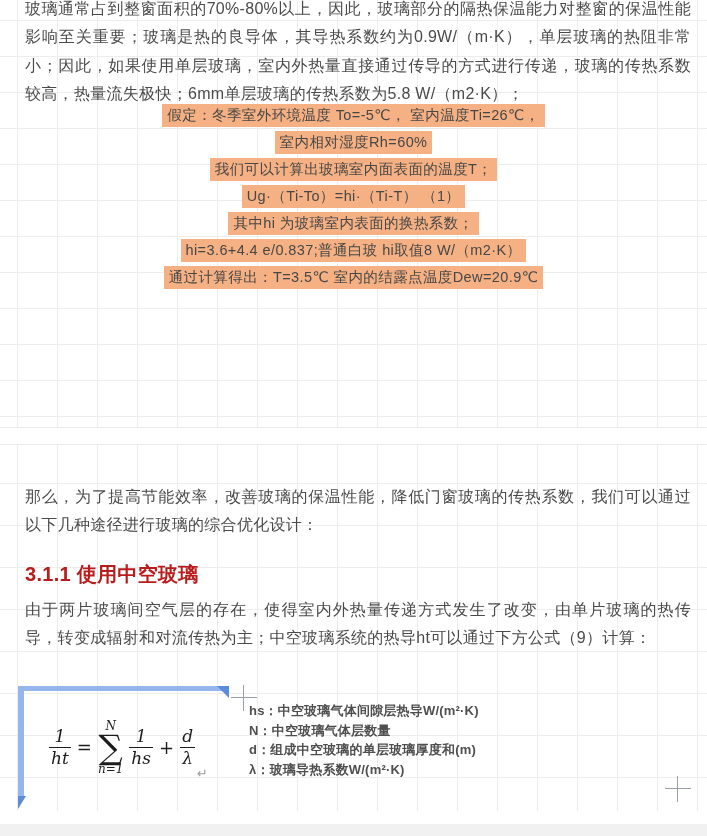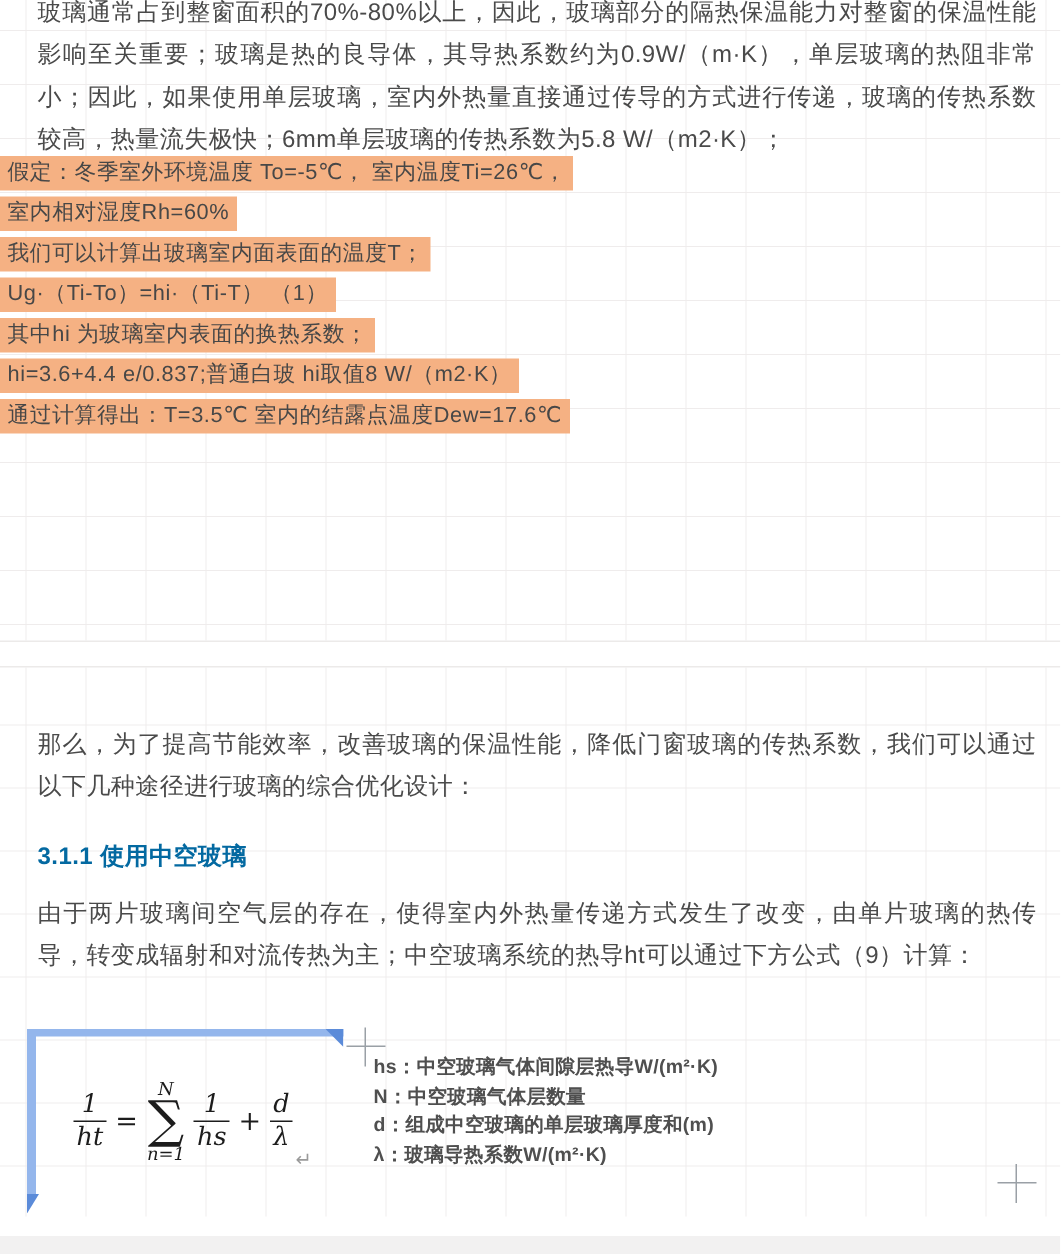--- a/index.html
+++ b/index.html
@@ -52,29 +52,29 @@
     text-align:justify;
     color:var(--body-text);
     letter-spacing:.3px;
   }
   .para1{top:-5px;}
   .para2{top:277px;}
   .para3{top:483px;}
   .para4{top:596px;}
   .heading{
     position:absolute;left:25px;top:561px;
-    font-size:16px;font-weight:bold;color:#0369a1;
+    font-size:20px;font-weight:bold;color:#b91c1c;
     letter-spacing:.3px;
   }
   
   .hl-block{
     position:absolute;left:0;top:104px;width:707px;
   }
   .hl-line{
-    height:27px;
+    height:27px;text-align:center;
   }
   .hl-line>span{
     display:inline-block;
     background:var(--highlight);
     color:#474747;
     font-size:14.5px;line-height:20px;
     padding:1px 5px 2px 5px;
     letter-spacing:.4px;
   }
   
@@ -149,21 +149,21 @@
 
   <div class="para para1">玻璃通常占到整窗面积的70%-80%以上，因此，玻璃部分的隔热保温能力对整窗的保温性能影响至关重要；玻璃是热的良导体，其导热系数约为0.9W/（m·K），单层玻璃的热阻非常小；因此，如果使用单层玻璃，室内外热量直接通过传导的方式进行传递，玻璃的传热系数较高，热量流失极快；6mm单层玻璃的传热系数为5.8 W/（m2·K）；</div>
 
   <div class="hl-block">
     <div class="hl-line"><span>假定：冬季室外环境温度 To=-5℃， 室内温度Ti=26℃，</span></div>
     <div class="hl-line"><span>室内相对湿度Rh=60%</span></div>
     <div class="hl-line"><span>我们可以计算出玻璃室内面表面的温度T；</span></div>
     <div class="hl-line"><span>Ug·（Ti-To）=hi·（Ti-T） （1）</span></div>
     <div class="hl-line"><span>其中hi 为玻璃室内表面的换热系数；</span></div>
     <div class="hl-line"><span>hi=3.6+4.4 e/0.837;普通白玻 hi取值8 W/（m2·K）</span></div>
-    <div class="hl-line"><span>通过计算得出：T=3.5℃  室内的结露点温度Dew=17.6℃</span></div>
+    <div class="hl-line"><span>通过计算得出：T=3.5℃  室内的结露点温度Dew=20.9℃</span></div>
   </div>
 
 
   <div class="para para3">那么，为了提高节能效率，改善玻璃的保温性能，降低门窗玻璃的传热系数，我们可以通过以下几种途径进行玻璃的综合优化设计：</div>
 
   <div class="heading">3.1.1 使用中空玻璃</div>
 
   <div class="para para4">由于两片玻璃间空气层的存在，使得室内外热量传递方式发生了改变，由单片玻璃的热传导，转变成辐射和对流传热为主；中空玻璃系统的热导ht可以通过下方公式（9）计算：</div>
 
   <div class="formula-frame">

